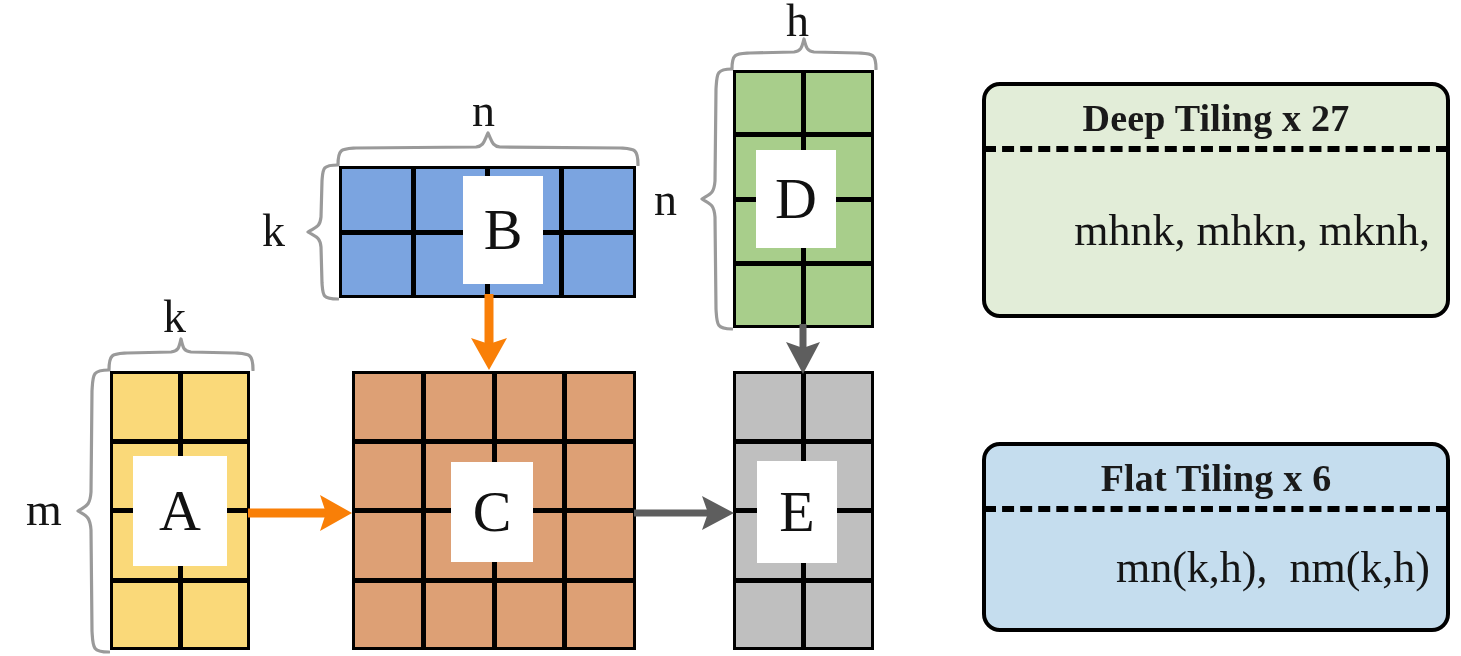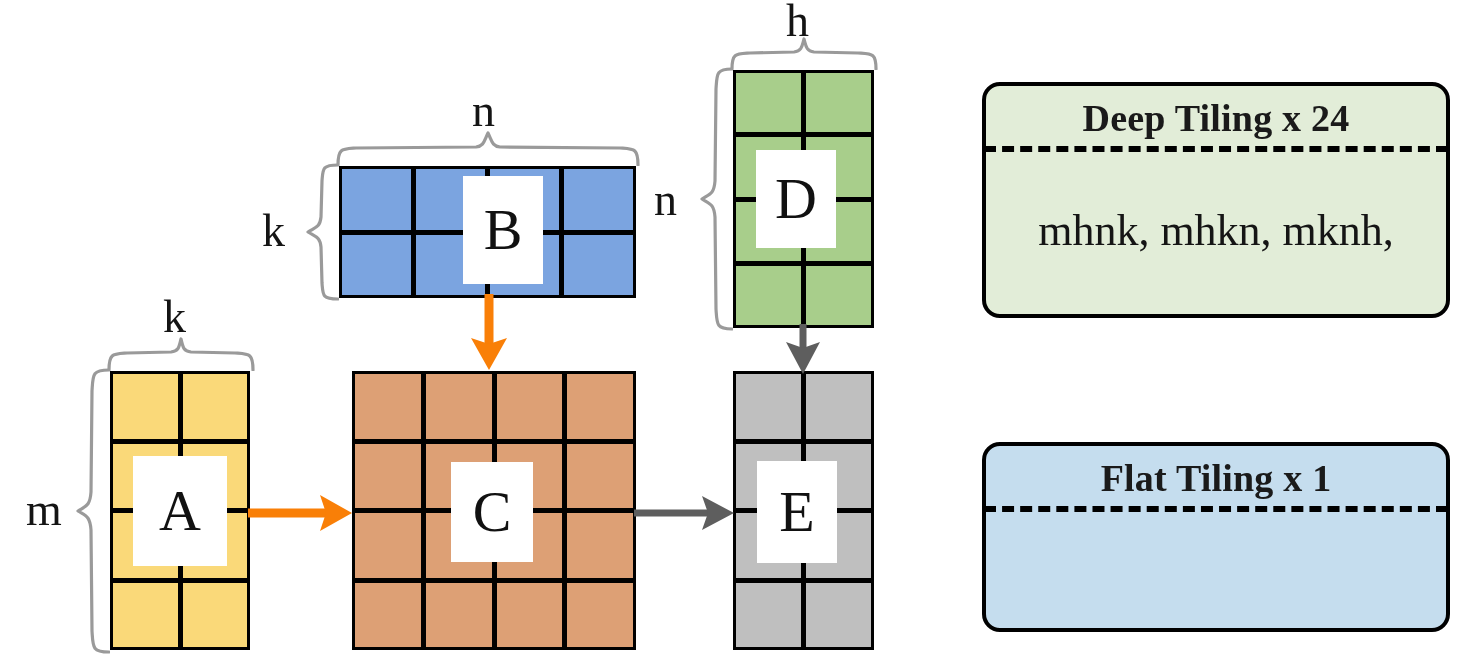--- a/index.html
+++ b/index.html
@@ -93,21 +93,21 @@
     flex: 1;
     display: flex;
     flex-direction: column;
     justify-content: center;
     padding: 2px 16px 6px 16px;
   }
   .legend-line {
     font-family: "Liberation Serif", serif;
     font-size: 44px;
     color: #151515;
-    text-align: center;
+    text-align: right;
     line-height: 1.12;
     white-space: pre;
   }
 </style>
 </head>
 <body>
 
 <div id="canvas">
 
   <div class="matrix" id="mat-A" style="left:110px; top:371px; width:140px; height:279px;
@@ -227,25 +227,28 @@
     <line x1="2" y1="19" x2="80" y2="19" stroke="#5E5E5E" stroke-width="7"></line>
     <polygon points="102,19 70,2 76,19 70,36" fill="#5E5E5E"></polygon>
   </svg>
 
   <svg class="arrow-svg" style="left:784px; top:324px; width:38px; height:54px;" viewBox="0 0 38 54">
     <line x1="19" y1="0" x2="19" y2="28" stroke="#5E5E5E" stroke-width="7"></line>
     <polygon points="19,50 2,18 19,24 36,18" fill="#5E5E5E"></polygon>
   </svg>
 
   <div class="legend-box" id="legend-deep" style="left: 982px; top: 82px; width: 468px; height: 236px; background: rgb(226, 237, 216);">
-    <div class="legend-title">Deep Tiling x 24</div>
+    <div class="legend-title">Deep Tiling x 27</div>
     <div class="legend-divider"></div>
     <div class="legend-body">
       <div class="legend-line">mhnk, mhkn, mknh,</div>
     </div>
   </div>
 
   <div class="legend-box" id="legend-flat" style="left: 982px; top: 442px; width: 468px; height: 190px; background: rgb(197, 221, 238);">
-    <div class="legend-title">Flat  Tiling x 1</div>
+    <div class="legend-title">Flat  Tiling x 6</div>
     <div class="legend-divider"></div>
+    <div class="legend-body">
+      <div class="legend-line">mn(k,h),  nm(k,h)</div>
+    </div>
   </div>
 
 </div>
 
 </body></html>

